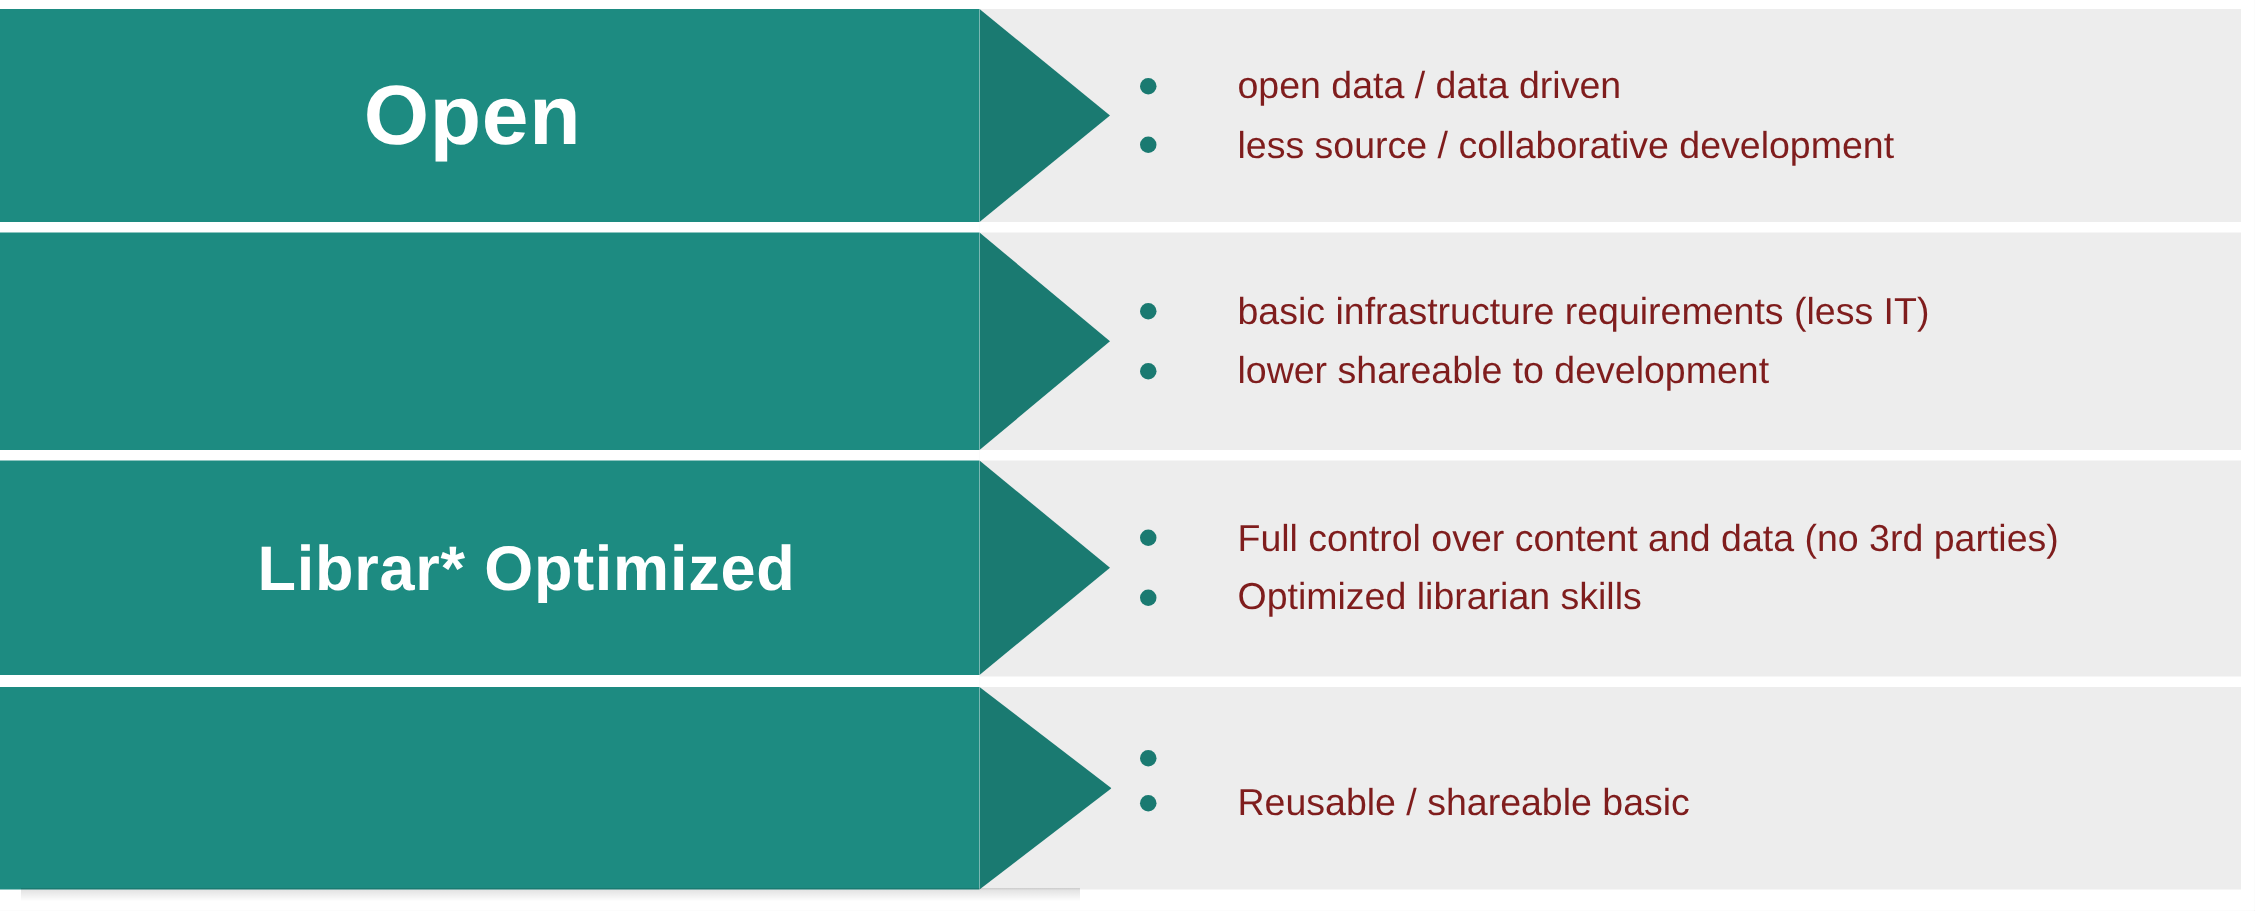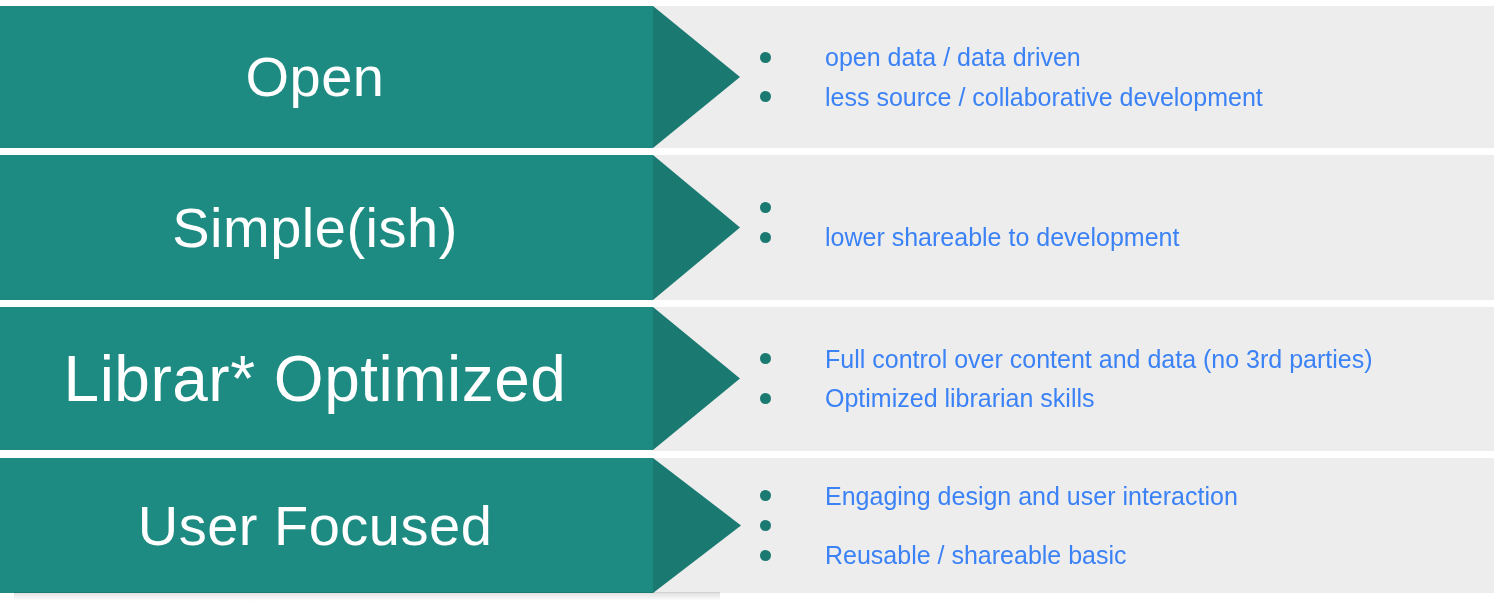--- a/index.html
+++ b/index.html
@@ -80,29 +80,29 @@
     position: absolute;
     left: 0;
     top: 0;
     width: 630px;
     height: 100%;
     display: flex;
     align-items: center;
     justify-content: center;
     color: #ffffff;
     font-family: "Liberation Sans", sans-serif;
-    font-weight: 400;
+    font-weight: 700;
     font-size: 56px;
     letter-spacing: 0.5px;
     line-height: 1;
     white-space: nowrap;
     text-align: right;
     -webkit-font-smoothing: antialiased;
   }
-  .row-3 .chevron-label { font-size: 64px; }
+  .row-3 .chevron-label { font-size: 42px; padding-left: 36px; }
 
   
   .bullets {
     position: absolute;
     left: 760px;
     top: 0;
     height: 100%;
     display: flex;
     flex-direction: column;
     justify-content: center;
@@ -117,21 +117,21 @@
   .bullet-dot {
     flex: 0 0 auto;
     width: 11px;
     height: 11px;
     border-radius: 50%;
     background: #1a7a71;
     margin-right: 54px;
   }
 
   .bullet-text {
-    color: #3b82f6;
+    color: #7f1d1d;
     font-family: "Liberation Sans", sans-serif;
     font-weight: 400;
     font-size: 25px;
     line-height: 1.22;
     white-space: nowrap;
   }
 
   
   .panel-divider {
     position: absolute;
@@ -167,24 +167,24 @@
       <div class="bullet-item">
         <span class="bullet-dot"></span>
         <span class="bullet-text">less source / collaborative development</span>
       </div>
     </div>
   </div>
 
   <div class="row row-2">
     <div class="chevron-body"></div>
     <div class="chevron-tip"></div>
-    <div class="chevron-label">Simple(ish)</div>
-    <div class="bullets">
-      <div class="bullet-item">
-        <span class="bullet-dot"></span>
+    <div class="bullets">
+      <div class="bullet-item">
+        <span class="bullet-dot"></span>
+        <span class="bullet-text">basic infrastructure requirements (less IT)</span>
       </div>
       <div class="bullet-item">
         <span class="bullet-dot"></span>
         <span class="bullet-text">lower shareable to development</span>
       </div>
     </div>
   </div>
 
   <div class="row row-3">
     <div class="chevron-body"></div>
@@ -198,26 +198,21 @@
       <div class="bullet-item">
         <span class="bullet-dot"></span>
         <span class="bullet-text">Optimized librarian skills</span>
       </div>
     </div>
   </div>
 
   <div class="row row-4">
     <div class="chevron-body"></div>
     <div class="chevron-tip"></div>
-    <div class="chevron-label">User Focused</div>
-    <div class="bullets">
-      <div class="bullet-item">
-        <span class="bullet-dot"></span>
-        <span class="bullet-text">Engaging design and user interaction</span>
-      </div>
+    <div class="bullets">
       <div class="bullet-item">
         <span class="bullet-dot"></span>
       </div>
       <div class="bullet-item">
         <span class="bullet-dot"></span>
         <span class="bullet-text">Reusable / shareable basic</span>
       </div>
     </div>
   </div>
 

